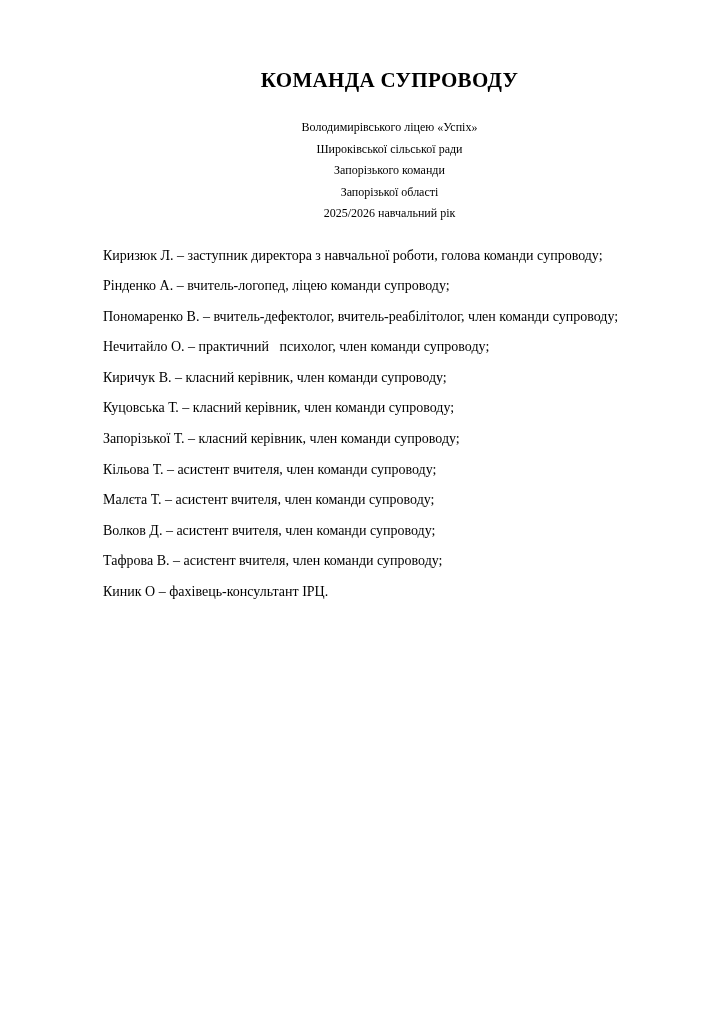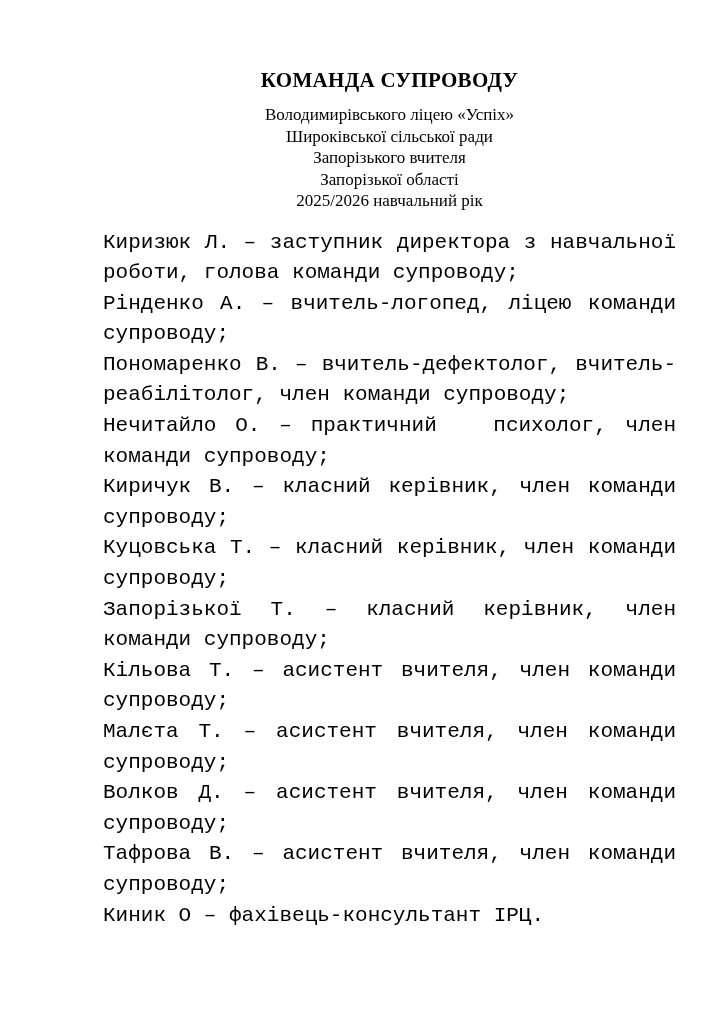--- a/index.html
+++ b/index.html
@@ -16,53 +16,52 @@
     color: #000000;
     padding: 66px 48px 0 103px;
     overflow: hidden;
   }
   .doc-title {
     text-align: center;
     font-weight: bold;
     font-size: 21px;
     line-height: 28px;
     letter-spacing: 0.3px;
-    margin-bottom: 10px;
+    margin-bottom: 23px;
   }
   .subtitle-block {
     text-align: center;
     margin-bottom: 16px;
   }
   .subtitle-line {
-    font-size: 17px;
+    font-size: 12px;
     line-height: 21.5px;
   }
   .member-list {
     margin-top: 12px;
   }
   .member-entry {
-    font-size: 21px;
+    font-size: 14px;
     line-height: 30.6px;
     text-align: justify;
     text-align-last: left;
     white-space: pre-wrap;
-    font-family: Liberation Mono, monospace;
   }
 </style>
 </head>
 <body>
 
 <div class="page">
 
   <h1 class="doc-title">КОМАНДА СУПРОВОДУ</h1>
 
   <div class="subtitle-block">
     <div class="subtitle-line">Володимирівського ліцею «Успіх»</div>
     <div class="subtitle-line">Широківської сільської ради</div>
-    <div class="subtitle-line">Запорізького вчителя</div>
+    <div class="subtitle-line">Запорізького команди</div>
     <div class="subtitle-line">Запорізької області</div>
     <div class="subtitle-line">2025/2026 навчальний рік</div>
   </div>
 
   <div class="member-list">
     <p class="member-entry">Киризюк Л. – заступник директора з навчальної роботи, голова команди супроводу;</p>
     <p class="member-entry">Рінденко А. – вчитель-логопед, ліцею команди супроводу;</p>
     <p class="member-entry">Пономаренко В. – вчитель-дефектолог, вчитель-реабілітолог, член команди супроводу;</p>
     <p class="member-entry">Нечитайло О. – практичний   психолог, член команди супроводу;</p>
     <p class="member-entry">Киричук В. – класний керівник, член команди супроводу;</p>

